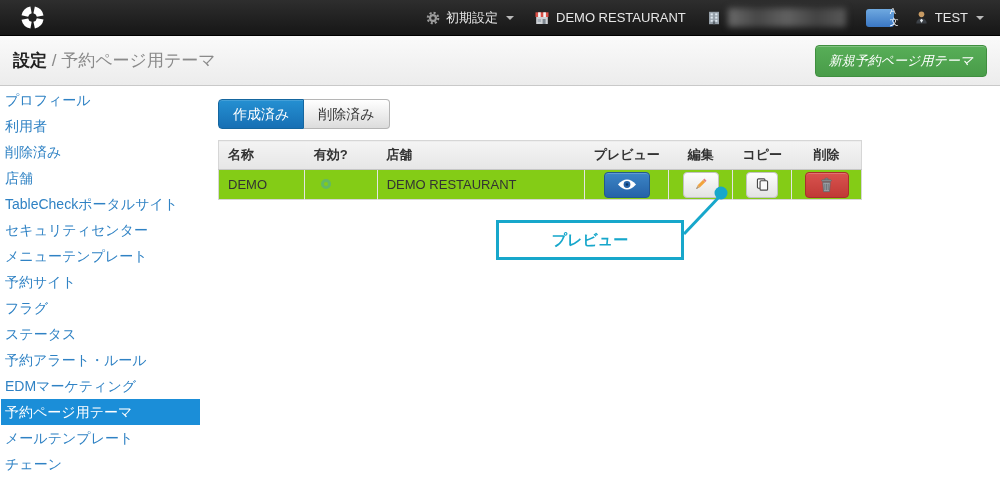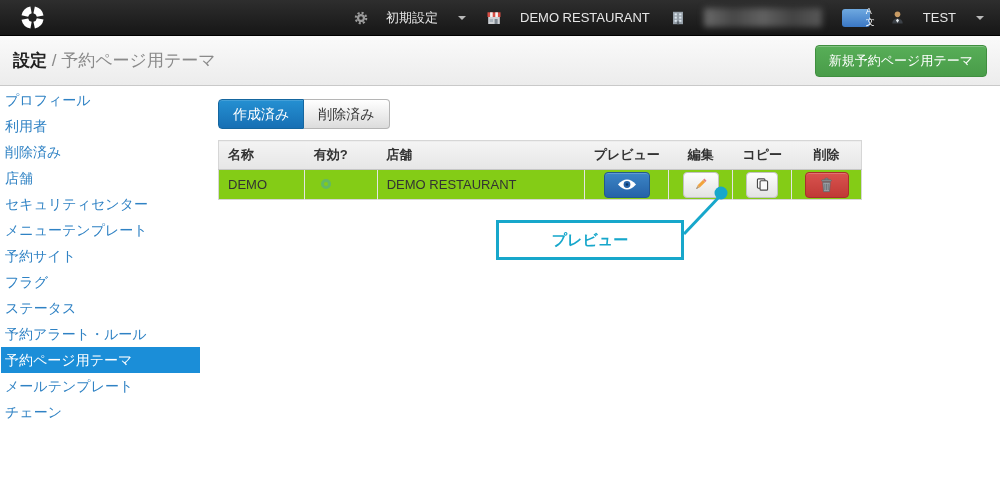--- a/index.html
+++ b/index.html
@@ -14,21 +14,21 @@
   .navbar {
     height:36px; background:linear-gradient(#2e2e2e,#161616);
     display:flex; align-items:center; color:#e6e6e6;
     border-bottom:1px solid #000;
   }
   .logo { margin-left:20px; display:flex; align-items:center; }
   .nav-right {
     margin-left:auto; display:flex; align-items:center; gap:20px;
     padding-right:16px; font-size:13px;
   }
-  .nav-item { display:flex; align-items:center; gap:18px; cursor:pointer; white-space:nowrap; }
+  .nav-item { display:flex; align-items:center; gap:6px; cursor:pointer; white-space:nowrap; }
   .caret {
     width:0; height:0; border-left:4px solid transparent; border-right:4px solid transparent;
     border-top:4px solid #b9b9b9; margin-left:2px;
   }
   .translate-icon {
     width:18px; height:18px; border-radius:3px;
     background:linear-gradient(#6fa9e0,#3a77c4);
     color:#fff; font-size:9px; font-weight:normal;
     display:flex; align-items:center; justify-content:center; letter-spacing:-1px;padding-left:28px;
   }
@@ -43,21 +43,21 @@
     height:50px; background:linear-gradient(#fafafa,#ececec);
     border-bottom:1px solid #c9c9c9;
     display:flex; align-items:center; padding:0 13px;
   }
   .breadcrumb { font-size:17px; color:#8a8a8a; }
   .breadcrumb .strong { font-weight:bold; color:#222; }
   .btn-new {
     margin-left:auto; background:linear-gradient(#58ae58,#499c49);
     border:1px solid #3f8f3f; border-radius:4px; color:#fff;
     font-size:13px; padding:6px 13px; cursor:pointer;
-    font-family:inherit; box-shadow:inset 0 1px 0 rgba(255,255,255,.25);
+    font-family:inherit; box-shadow:inset 0 1px 0 rgba(255,255,255,.25);font-style:italic;
   }
 
   
   .sidebar { position:absolute; left:0; top:87px; width:200px; list-style:none; }
   .sidebar li {
     height:26px; line-height:26px; margin-left:1px; padding-left:4px;
     font-size:14px; color:#2f82c4; cursor:pointer; white-space:nowrap; overflow:hidden;
   }
   .sidebar li.active { background:#1b8ed8; color:#fff; }
 
@@ -174,26 +174,28 @@
     <span class="strong">設定</span><span> / </span><span>予約ページ用テーマ</span>
   </div>
   <button class="btn-new">新規予約ページ用テーマ</button>
 </div>
 
 <ul class="sidebar">
   <li>プロフィール</li>
   <li>利用者</li>
   <li>削除済み</li>
   <li>店舗</li>
+  <li>TableCheckポータルサイト</li>
   <li>セキュリティセンター</li>
   <li>メニューテンプレート</li>
   <li>予約サイト</li>
   <li>フラグ</li>
   <li>ステータス</li>
   <li>予約アラート・ルール</li>
+  <li>EDMマーケティング</li>
   <li class="active">予約ページ用テーマ</li>
   <li>メールテンプレート</li>
   <li>チェーン</li>
 </ul>
 
 <div class="main">
   <div class="tab-group">
     <button class="tab active">作成済み</button>
     <button class="tab inactive">削除済み</button>
   </div>

